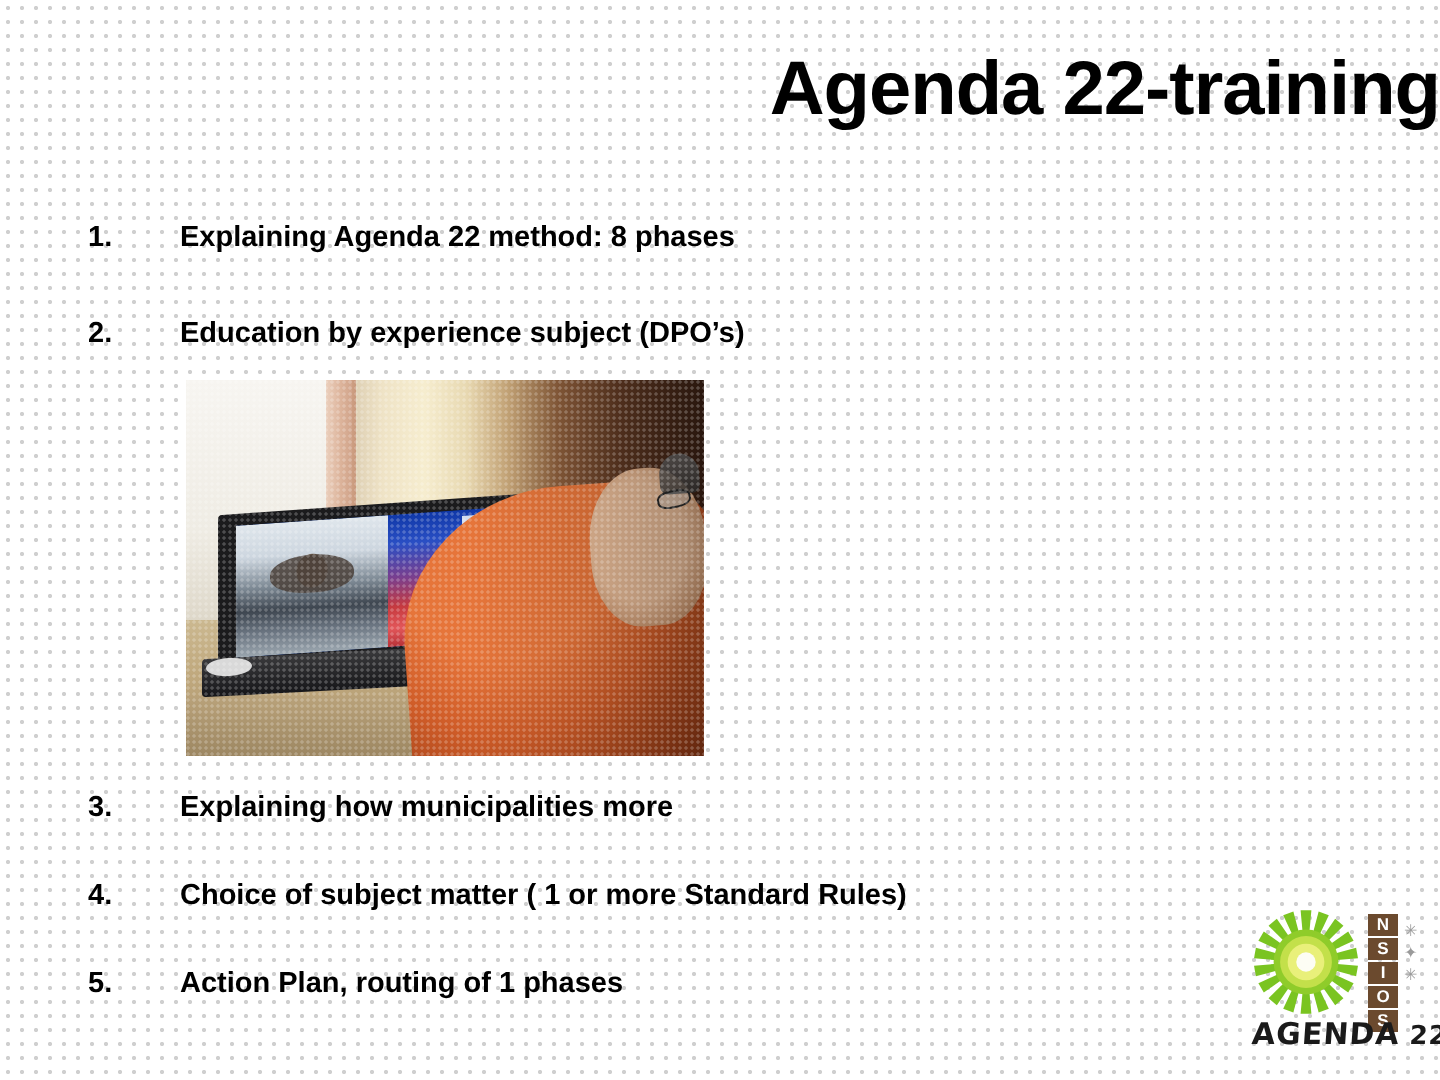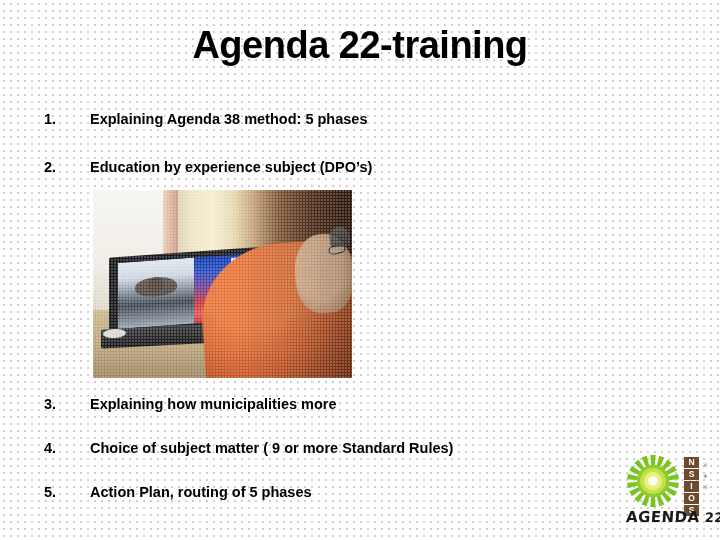--- a/index.html
+++ b/index.html
@@ -26,21 +26,21 @@
     background-position: 3px 3px;
     overflow: hidden;
   }
 
   
   .title {
     position: absolute;
     left: 0;
     top: 22px;
     width: 720px;
-    text-align: center;
+    text-align: right;
     font-size: 38px;
     font-weight: bold;
     color: #000000;
     letter-spacing: -0.5px;
     line-height: 46px;
     white-space: nowrap;
   }
 
   
   .agenda-list {
@@ -342,41 +342,41 @@
 <body>
 
 <div class="slide">
 
   <div class="title">Agenda 22-training</div>
 
   <ul class="agenda-list">
 
     <li class="agenda-item item-1">
       <span class="agenda-num">1.</span>
-      <span class="agenda-text">Explaining Agenda 38 method: 5 phases</span>
+      <span class="agenda-text">Explaining Agenda 22 method: 8 phases</span>
     </li>
 
     <li class="agenda-item item-2">
       <span class="agenda-num">2.</span>
       <span class="agenda-text">Education by experience subject (DPO’s)</span>
     </li>
 
     <li class="agenda-item item-3">
       <span class="agenda-num">3.</span>
       <span class="agenda-text">Explaining how municipalities more</span>
     </li>
 
     <li class="agenda-item item-4">
       <span class="agenda-num">4.</span>
-      <span class="agenda-text">Choice of subject matter ( 9 or more Standard Rules)</span>
+      <span class="agenda-text">Choice of subject matter ( 1 or more Standard Rules)</span>
     </li>
 
     <li class="agenda-item item-5">
       <span class="agenda-num">5.</span>
-      <span class="agenda-text">Action Plan, routing of 5 phases</span>
+      <span class="agenda-text">Action Plan, routing of 1 phases</span>
     </li>
 
   </ul>
 
   <div class="photo">
     <div class="photo-inner">
       <div class="ph-wall"></div>
       <div class="ph-wall-left"></div>
       <div class="ph-pillar"></div>
       <div class="ph-table"></div>

